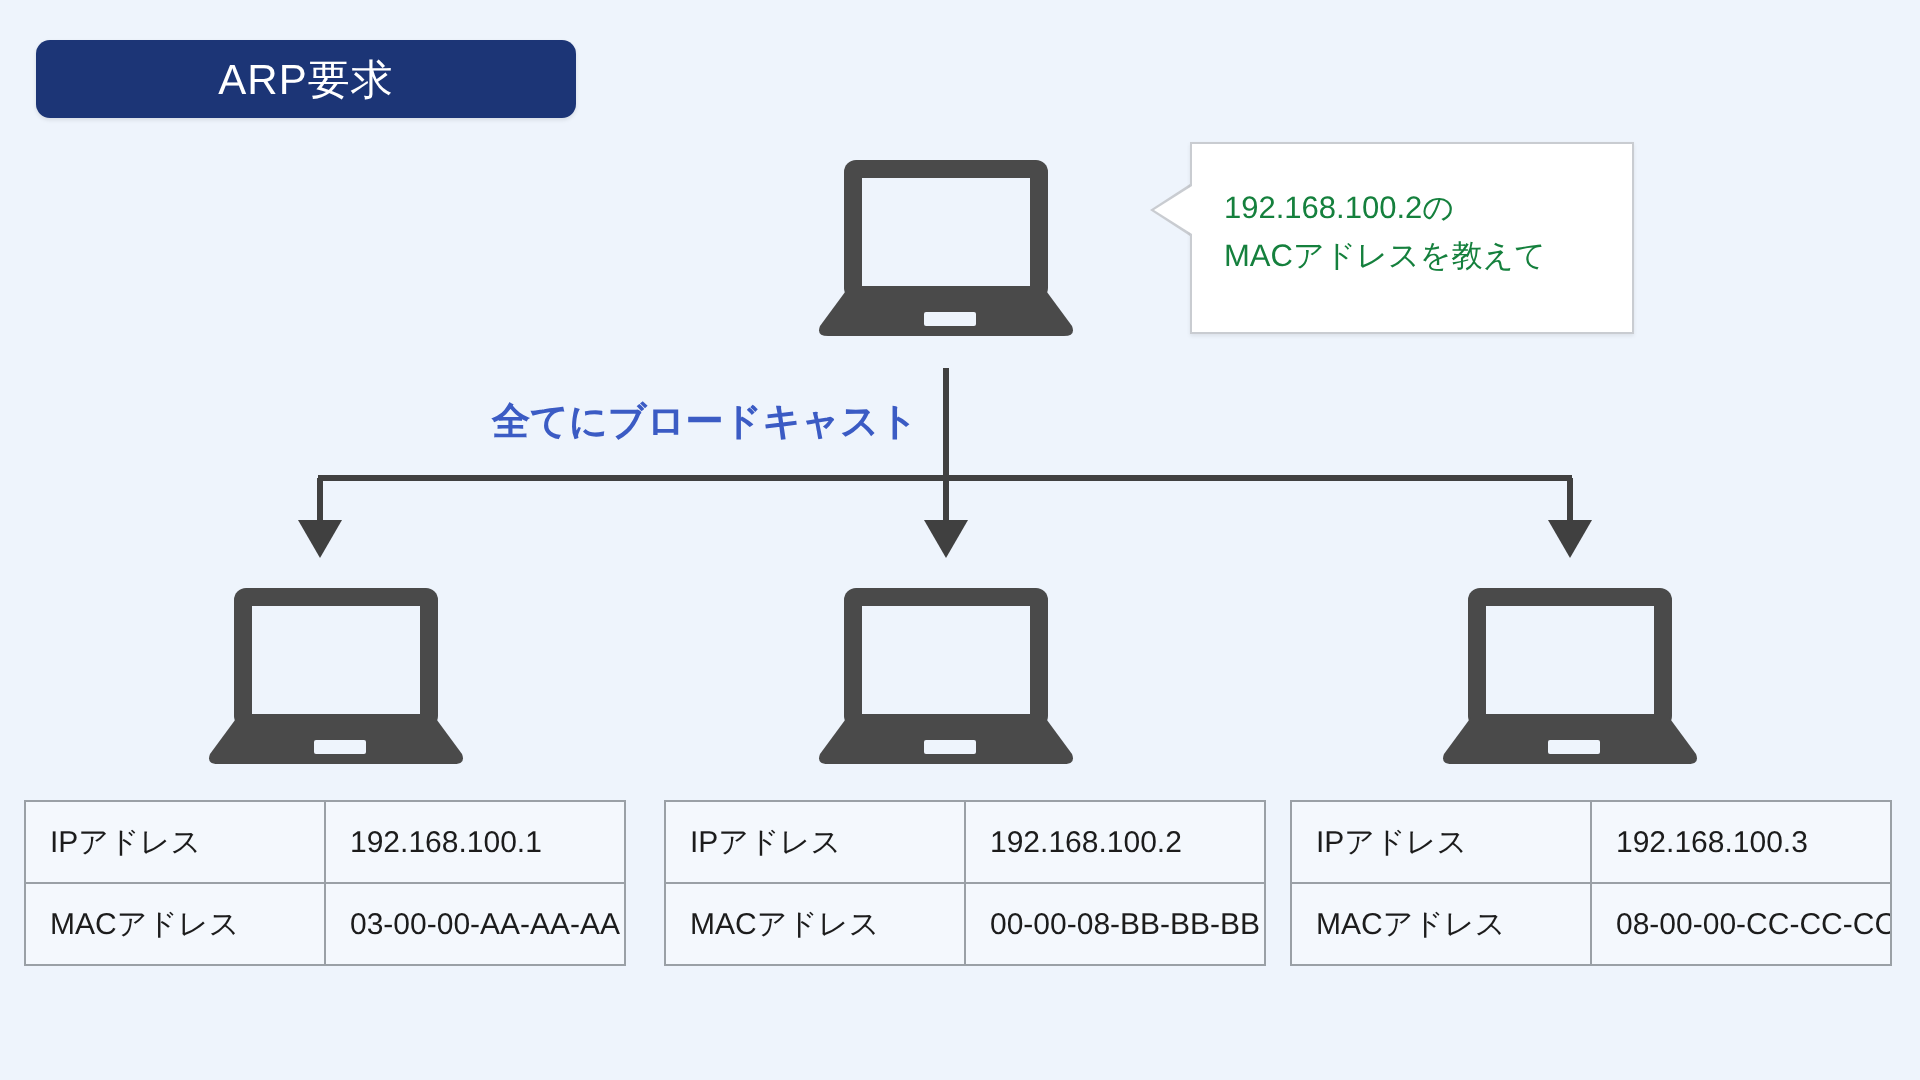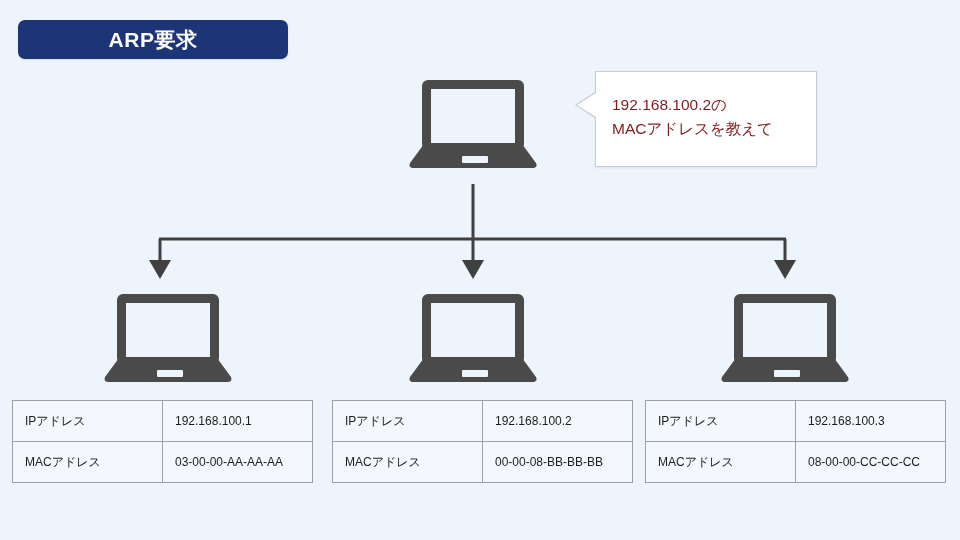--- a/index.html
+++ b/index.html
@@ -30,21 +30,21 @@
     background: #1c3576;
     border-radius: 7px;
     display: flex;
     align-items: center;
     justify-content: center;
     box-shadow: 0 1px 2px rgba(0,0,0,0.10);
   }
   .title-badge span {
     color: #ffffff;
     font-size: 21px;
-    font-weight: bold;
+    font-weight: normal;
     letter-spacing: 0.5px;
   }
 
   
   .bubble {
     position: absolute;
     left: 595px;
     top: 71px;
     width: 222px;
     height: 96px;
@@ -52,21 +52,21 @@
     border: 1px solid #c9ccd1;
     box-sizing: border-box;
     box-shadow: 0 1px 2px rgba(0,0,0,0.08);
   }
   .bubble-text {
     position: absolute;
     left: 16px;
     top: 21px;
     right: 8px;
     font-size: 15.5px;
-    color: #7f1d1d;
+    color: #15803d;
     line-height: 24px;
     white-space: pre-line;
   }
   .bubble-tail {
     position: absolute;
     left: -19px;
     top: 21px;
     width: 0;
     height: 0;
     border-top: 12px solid transparent;
@@ -112,21 +112,21 @@
   .info-table {
     position: absolute;
     border-collapse: collapse;
     table-layout: fixed;
     background: #f4f8fd;
   }
   .info-table td {
     border: 1px solid #9aa0a6;
     height: 40px;
     padding: 0 12px;
-    font-size: 12px;
+    font-size: 15px;
     color: #1c1c1c;
     background: #f4f8fd;
     white-space: nowrap;
     overflow: hidden;
   }
   .info-table td.key {
     width: 125px;
   }
 </style>
 </head>
@@ -163,20 +163,21 @@
     <line x1="160" y1="239" x2="160" y2="262" stroke="#404040" stroke-width="3"></line>
     <polygon points="149,260 171,260 160,279" fill="#404040"></polygon>
 
     <line x1="473" y1="239" x2="473" y2="262" stroke="#404040" stroke-width="3"></line>
     <polygon points="462,260 484,260 473,279" fill="#404040"></polygon>
 
     <line x1="785" y1="239" x2="785" y2="262" stroke="#404040" stroke-width="3"></line>
     <polygon points="774,260 796,260 785,279" fill="#404040"></polygon>
   </svg>
 
+  <div class="broadcast-label">全てにブロードキャスト</div>
 
   <div class="laptop" style="left:103px; top:292px; width:130px; height:92px;">
     <svg width="130" height="92" viewBox="0 0 130 92">
       <rect x="14" y="2" width="102" height="70" rx="6" ry="6" fill="#4a4a4a"></rect>
       <rect x="23" y="11" width="84" height="54" fill="#eef4fc"></rect>
       <path d="M16 66 L114 66 L128 85 Q130 90 124 90 L6 90 Q0 90 2 85 Z" fill="#4a4a4a"></path>
       <rect x="54" y="78" width="26" height="7" rx="1" fill="#eef4fc"></rect>
     </svg>
   </div>
   <table class="info-table" style="left:12px; top:400px; width:301px;">

